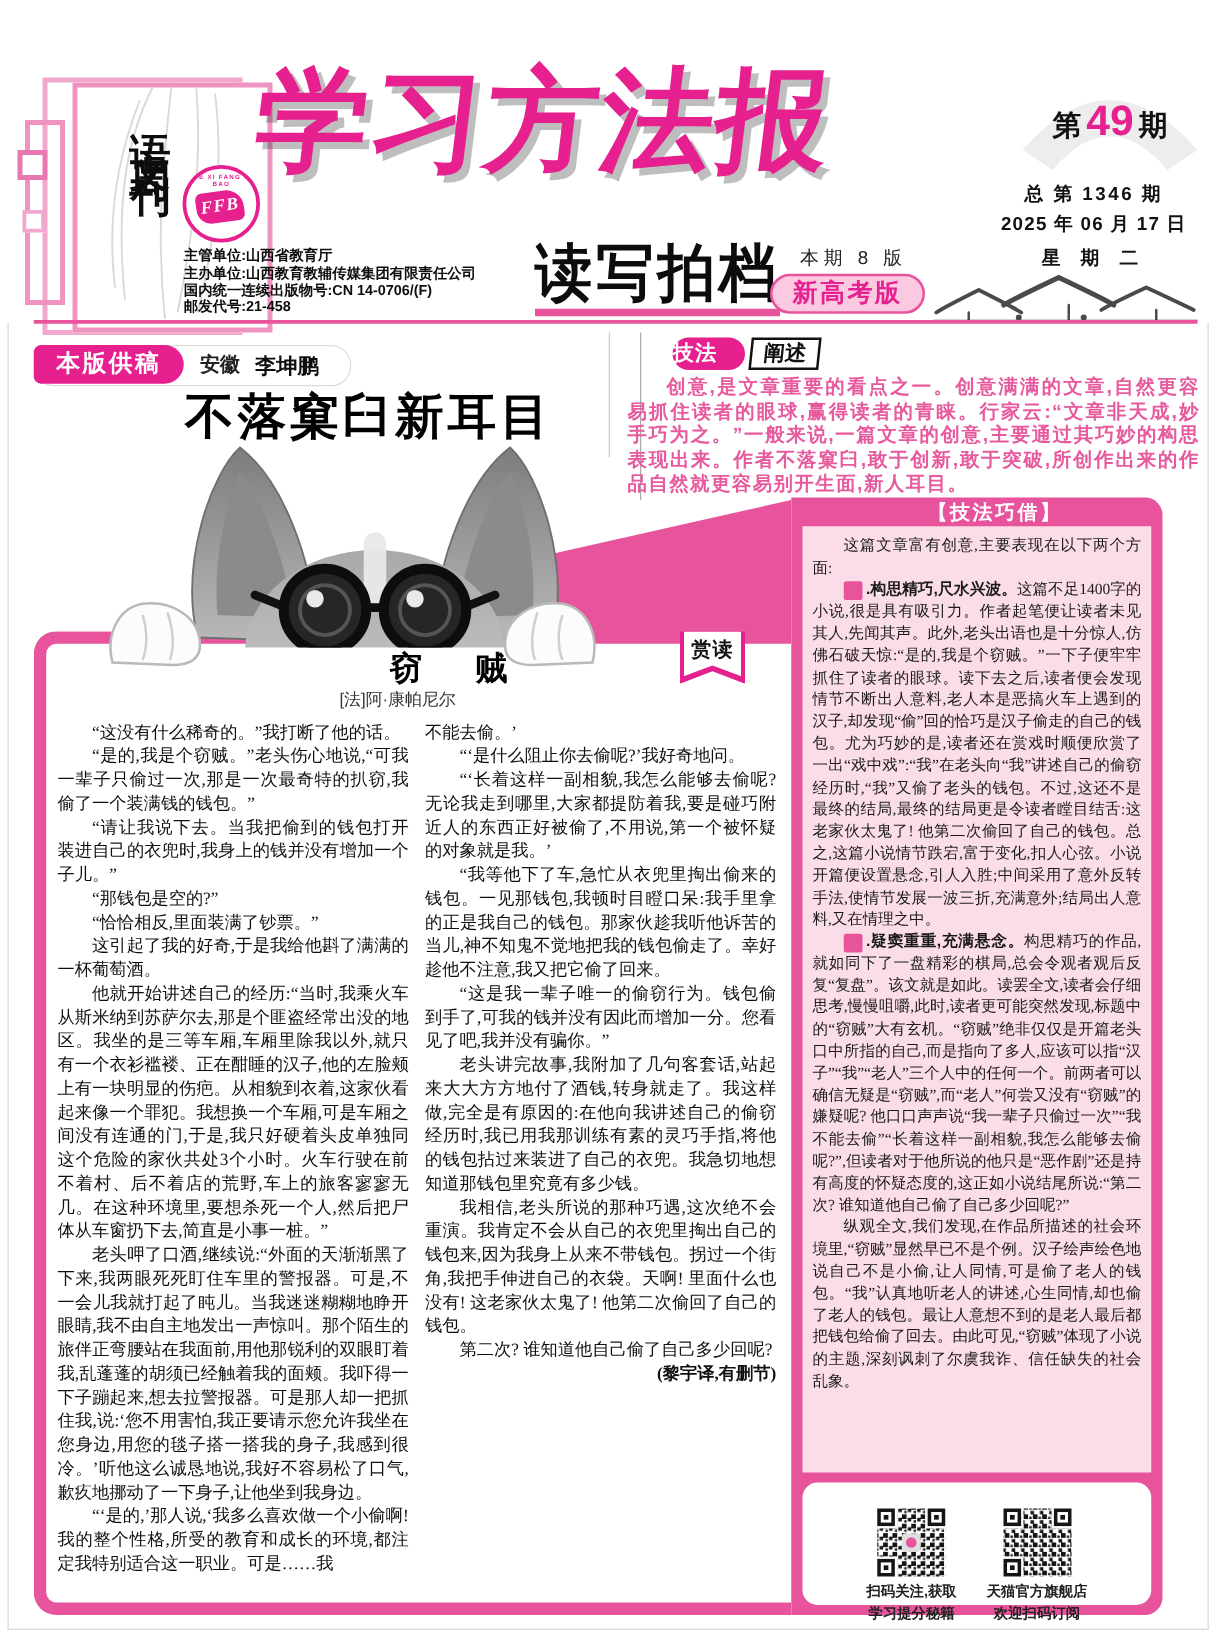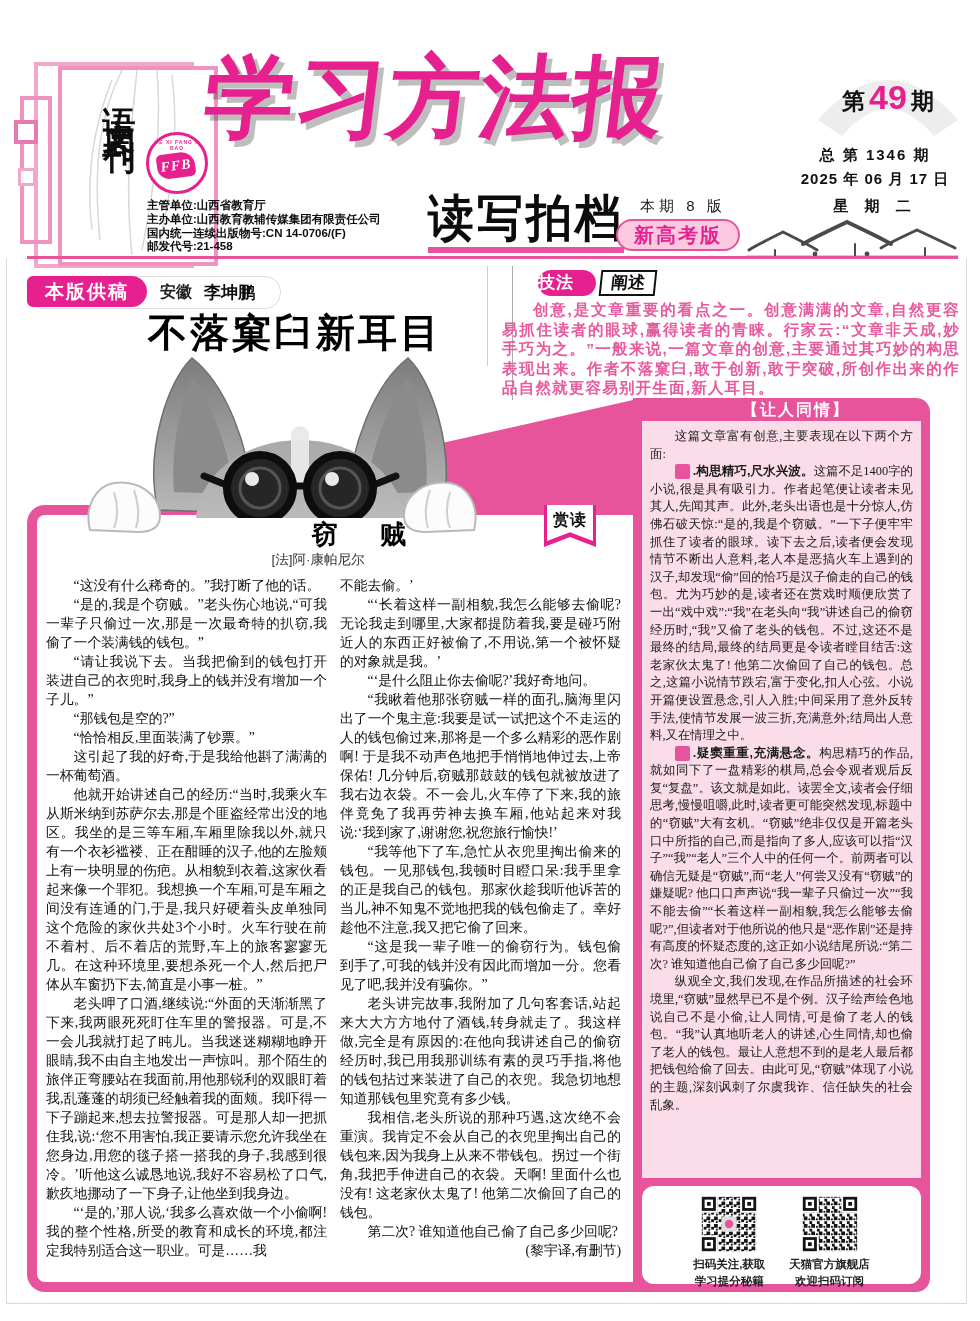--- a/index.html
+++ b/index.html
@@ -79,26 +79,26 @@
              clip-path:polygon(0 0,100% 0,100% 100%,50% 76%,0 100%);}
   .readBadgeTx{position:absolute;left:0;top:5px;width:52px;text-align:center;font-weight:bold;
              font-size:16px;color:#111;letter-spacing:1px;}
   .storyTitle{left:38px;top:517px;width:560px;text-align:center;font-family:"Liberation Serif",serif;
               font-weight:bold;font-size:26px;letter-spacing:18px;text-indent:18px;color:#000;z-index:5;padding-left:41px;}
   .storyAuthor{left:38px;top:551px;width:560px;text-align:center;font-size:13.5px;color:#333;z-index:5;}
   .col{width:281px;z-index:5;}
   .col p{margin:0;text-indent:2em;font-family:"Liberation Serif",serif;font-size:13.8px;
          line-height:19px;text-align:justify;color:#0f0f0f;}
   .col p.noindent{text-indent:0;}
-  .col p.transNote{text-indent:0;text-align:right;}
+  .col p.transNote{text-indent:0;text-align:right;font-weight:bold;}
   .col1{left:46px;top:576px;}
   .col2{left:340px;top:576px;}
   
   .qrBox{left:642px;top:1186px;width:279px;height:98px;background:#fff;border-radius:12px;z-index:4;
-         display:flex;justify-content:center;gap:24px;padding-top:8px;box-sizing:border-box;}
+         display:flex;justify-content:center;gap:24px;padding-top:18px;box-sizing:border-box;}
   .qrFig{text-align:center;}
   .qr{width:60px;height:60px;margin:0 auto;display:block;}
   .qrCap{font-weight:bold;font-size:11.5px;line-height:14px;color:#222;margin-top:3px;white-space:nowrap;}
   
   .bLeft{left:6px;top:258px;width:1px;height:1046px;background:#d9d9d9;}
   .bRight{left:966px;top:258px;width:1px;height:1046px;background:#d9d9d9;}
   .bBottom{left:6px;top:1303px;width:961px;height:1px;background:#d9d9d9;}
 </style>
 </head>
 <body>
@@ -227,33 +227,32 @@
     <p>“请让我说下去。当我把偷到的钱包打开装进自己的衣兜时,我身上的钱并没有增加一个子儿。”</p>
     <p>“那钱包是空的?”</p>
     <p>“恰恰相反,里面装满了钞票。”</p>
     <p>这引起了我的好奇,于是我给他斟了满满的一杯葡萄酒。</p>
     <p>他就开始讲述自己的经历:“当时,我乘火车从斯米纳到苏萨尔去,那是个匪盗经常出没的地区。我坐的是三等车厢,车厢里除我以外,就只有一个衣衫褴褛、正在酣睡的汉子,他的左脸颊上有一块明显的伤疤。从相貌到衣着,这家伙看起来像一个罪犯。我想换一个车厢,可是车厢之间没有连通的门,于是,我只好硬着头皮单独同这个危险的家伙共处3个小时。火车行驶在前不着村、后不着店的荒野,车上的旅客寥寥无几。在这种环境里,要想杀死一个人,然后把尸体从车窗扔下去,简直是小事一桩。”</p>
     <p>老头呷了口酒,继续说:“外面的天渐渐黑了下来,我两眼死死盯住车里的警报器。可是,不一会儿我就打起了盹儿。当我迷迷糊糊地睁开眼睛,我不由自主地发出一声惊叫。那个陌生的旅伴正弯腰站在我面前,用他那锐利的双眼盯着我,乱蓬蓬的胡须已经触着我的面颊。我吓得一下子蹦起来,想去拉警报器。可是那人却一把抓住我,说:‘您不用害怕,我正要请示您允许我坐在您身边,用您的毯子搭一搭我的身子,我感到很冷。’听他这么诚恳地说,我好不容易松了口气,歉疚地挪动了一下身子,让他坐到我身边。</p>
     <p>“‘是的,’那人说,‘我多么喜欢做一个小偷啊! 我的整个性格,所受的教育和成长的环境,都注定我特别适合这一职业。可是……我</p>
   </div>
   <div class="abs col col2">
     <p class="noindent">不能去偷。’</p>
+    <p>“‘是什么阻止你去偷呢?’我好奇地问。</p>
     <p>“‘长着这样一副相貌,我怎么能够去偷呢? 无论我走到哪里,大家都提防着我,要是碰巧附近人的东西正好被偷了,不用说,第一个被怀疑的对象就是我。’</p>
-    <p>“‘是什么阻止你去偷呢?’我好奇地问。</p>
-    <p>“我瞅着他那张窃贼一样的面孔,脑海里闪出了一个鬼主意:我要是试一试把这个不走运的人的钱包偷过来,那将是一个多么精彩的恶作剧啊! 于是我不动声色地把手悄悄地伸过去,上帝保佑! 几分钟后,窃贼那鼓鼓的钱包就被放进了我右边衣袋。不一会儿,火车停了下来,我的旅伴竟免了我再劳神去换车厢,他站起来对我说:‘我到家了,谢谢您,祝您旅行愉快!’</p>
     <p>“我等他下了车,急忙从衣兜里掏出偷来的钱包。一见那钱包,我顿时目瞪口呆:我手里拿的正是我自己的钱包。那家伙趁我听他诉苦的当儿,神不知鬼不觉地把我的钱包偷走了。幸好趁他不注意,我又把它偷了回来。</p>
     <p>“这是我一辈子唯一的偷窃行为。钱包偷到手了,可我的钱并没有因此而增加一分。您看见了吧,我并没有骗你。”</p>
     <p>老头讲完故事,我附加了几句客套话,站起来大大方方地付了酒钱,转身就走了。我这样做,完全是有原因的:在他向我讲述自己的偷窃经历时,我已用我那训练有素的灵巧手指,将他的钱包拈过来装进了自己的衣兜。我急切地想知道那钱包里究竟有多少钱。</p>
     <p>我相信,老头所说的那种巧遇,这次绝不会重演。我肯定不会从自己的衣兜里掏出自己的钱包来,因为我身上从来不带钱包。拐过一个街角,我把手伸进自己的衣袋。天啊! 里面什么也没有! 这老家伙太鬼了! 他第二次偷回了自己的钱包。</p>
     <p>第二次? 谁知道他自己偷了自己多少回呢?</p>
     <p class="transNote">(黎宇译,有删节)</p>
   </div>
 
   <div class="abs panel"></div>
-  <div class="abs panelTitle">【让人同情】</div>
+  <div class="abs panelTitle">【技法巧借】</div>
   <div class="abs panelInner">
     <p>这篇文章富有创意,主要表现在以下两个方面:</p>
     <p><span class="numbox">1</span><b>.构思精巧,尺水兴波。</b><span>这篇不足1400字的小说,很是具有吸引力。作者起笔便让读者未见其人,先闻其声。此外,老头出语也是十分惊人,仿佛石破天惊:“是的,我是个窃贼。”一下子便牢牢抓住了读者的眼球。读下去之后,读者便会发现情节不断出人意料,老人本是恶搞火车上遇到的汉子,却发现“偷”回的恰巧是汉子偷走的自己的钱包。尤为巧妙的是,读者还在赏戏时顺便欣赏了一出“戏中戏”:“我”在老头向“我”讲述自己的偷窃经历时,“我”又偷了老头的钱包。不过,这还不是最终的结局,最终的结局更是令读者瞠目结舌:这老家伙太鬼了! 他第二次偷回了自己的钱包。总之,这篇小说情节跌宕,富于变化,扣人心弦。小说开篇便设置悬念,引人入胜;中间采用了意外反转手法,使情节发展一波三折,充满意外;结局出人意料,又在情理之中。</span></p>
     <p><span class="numbox">2</span><b>.疑窦重重,充满悬念。</b><span>构思精巧的作品,就如同下了一盘精彩的棋局,总会令观者观后反复“复盘”。该文就是如此。读罢全文,读者会仔细思考,慢慢咀嚼,此时,读者更可能突然发现,标题中的“窃贼”大有玄机。“窃贼”绝非仅仅是开篇老头口中所指的自己,而是指向了多人,应该可以指“汉子”“我”“老人”三个人中的任何一个。前两者可以确信无疑是“窃贼”,而“老人”何尝又没有“窃贼”的嫌疑呢? 他口口声声说“我一辈子只偷过一次”“我不能去偷”“长着这样一副相貌,我怎么能够去偷呢?”,但读者对于他所说的他只是“恶作剧”还是持有高度的怀疑态度的,这正如小说结尾所说:“第二次? 谁知道他自己偷了自己多少回呢?”</span></p>
     <p>纵观全文,我们发现,在作品所描述的社会环境里,“窃贼”显然早已不是个例。汉子绘声绘色地说自己不是小偷,让人同情,可是偷了老人的钱包。“我”认真地听老人的讲述,心生同情,却也偷了老人的钱包。最让人意想不到的是老人最后都把钱包给偷了回去。由此可见,“窃贼”体现了小说的主题,深刻讽刺了尔虞我诈、信任缺失的社会乱象。</p>
   </div>
 
   <svg width="0" height="0" style="position:absolute">
     <defs>
       <pattern id="qrp" width="8" height="8" patternUnits="userSpaceOnUse">

